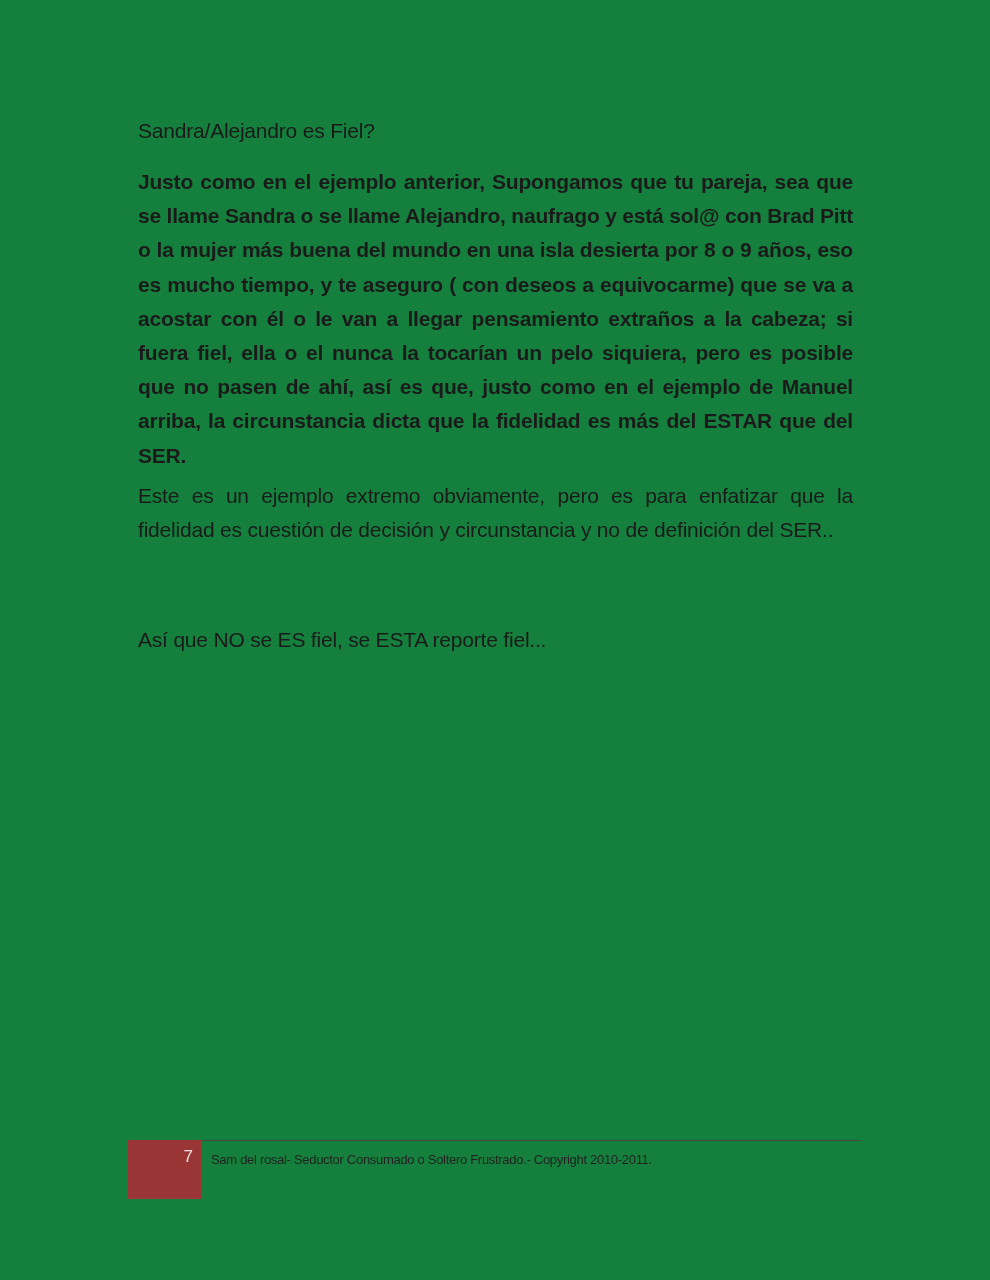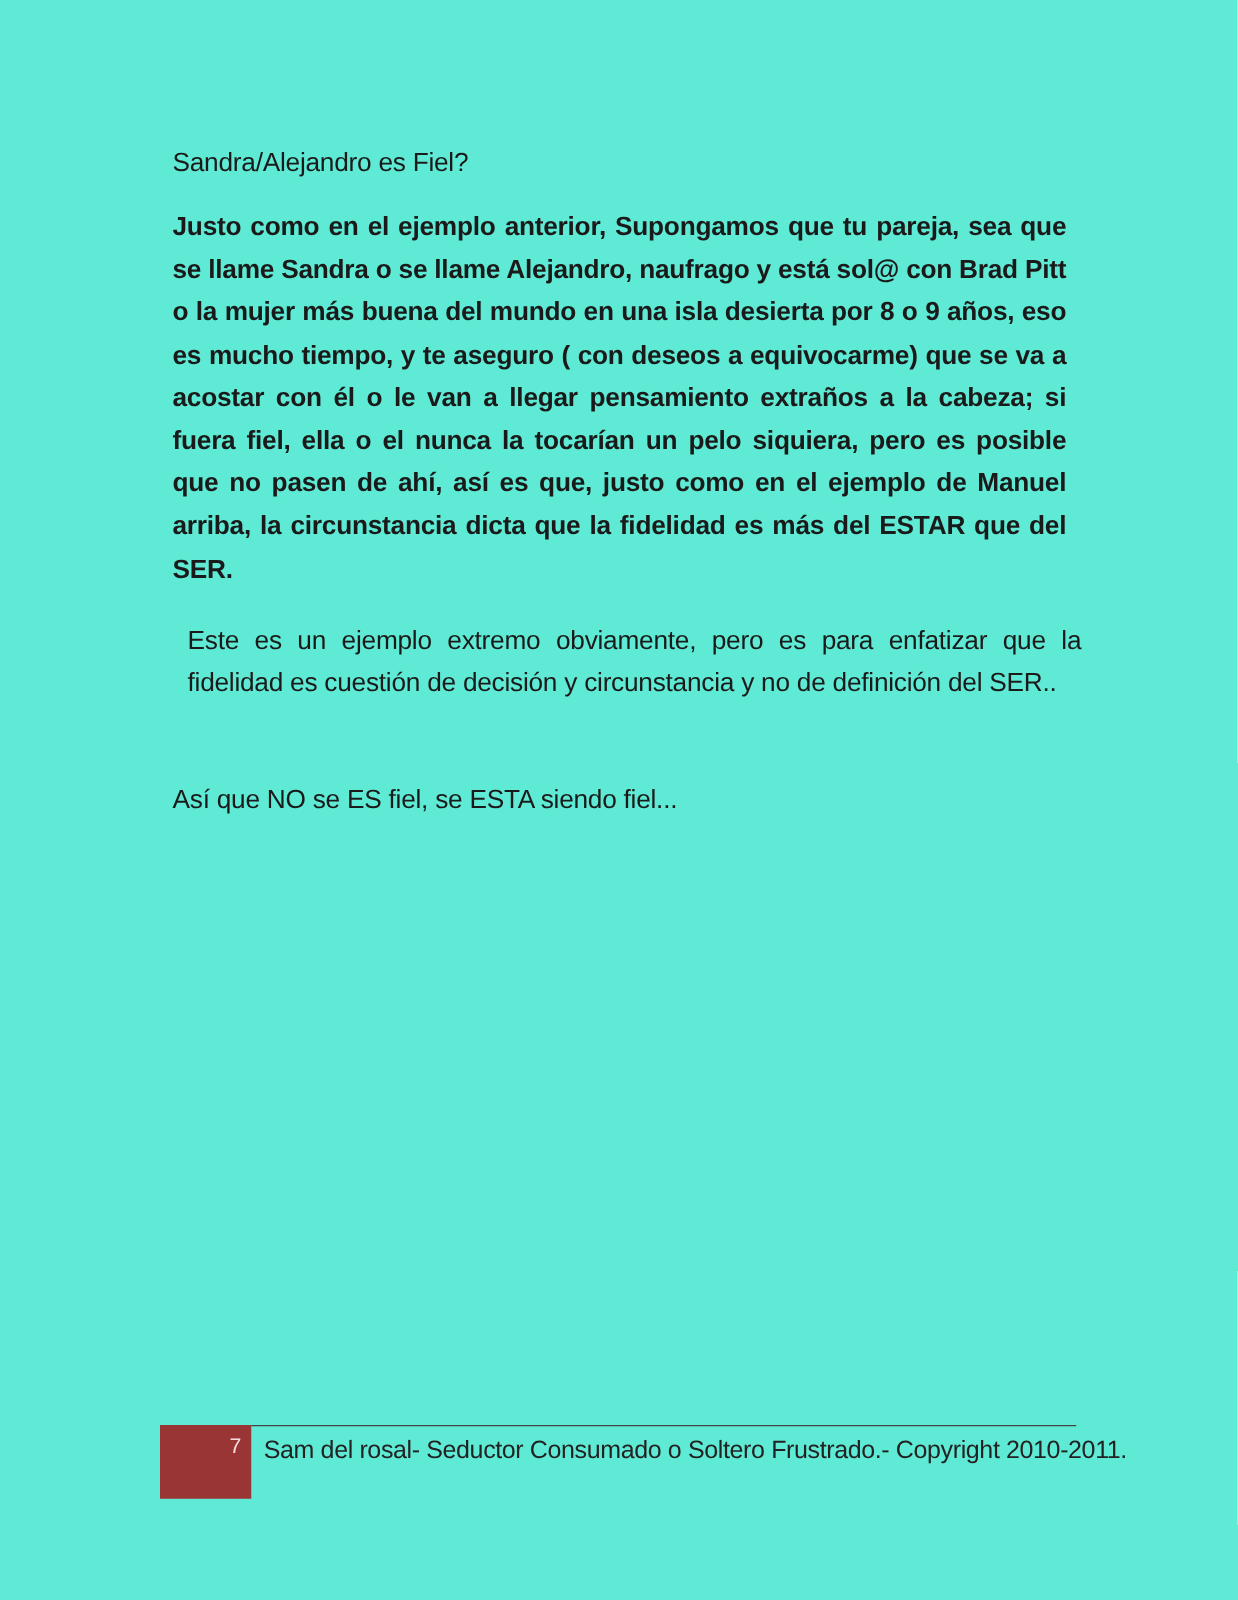--- a/index.html
+++ b/index.html
@@ -1,53 +1,53 @@
 <!DOCTYPE html>
 <html><head>
   <meta charset="utf-8">
   <style>
     html, body { margin: 0; padding: 0; background: #ffffff; }
     body { width: 990px; height: 1280px; position: relative; overflow: hidden; }
-    .page { position: absolute; left: 0; top: 0; width: 990px; height: 1280px; background: #5eead4; }
+    .page { position: absolute; left: 0; top: 0; width: 990px; height: 1280px; background: #15803d; }
     .text {
       font-family: "Liberation Sans", "DejaVu Sans", sans-serif;
       color: #1a1a1a;
       font-size: 21px;
       letter-spacing: -0.2px;
     }
     .heading { position: absolute; left: 138px; top: 116px; width: 715px; line-height: 30px; }
     .para {
       position: absolute; left: 138px; width: 715px;
       line-height: 34.2px; text-align: justify; margin: 0;
     }
     #p1 { top: 165px; font-weight: bold; }
-    #p2 { top: 496px; margin-left: 12px; }
+    #p2 { top: 479px; }
     #p3 { top: 623px; }
     .footer-rule { position: absolute; left: 201px; top: 1140px; width: 660px; height: 1px; background: #444; }
     .footer-box { position: absolute; left: 128px; top: 1140px; width: 73px; height: 59px; background: #9a3535; }
     .page-num {
       position: absolute; right: 8px; top: 7px;
       font-family: "Liberation Sans", sans-serif; font-size: 17px; color: #f3dede;
     }
     .footer-text {
       position: absolute; left: 211px; top: 1148px; width: 650px;
-      font-family: "Liberation Sans", sans-serif; font-size: 20px; color: #222;
+      font-family: "Liberation Sans", sans-serif; font-size: 13px; color: #222;
       line-height: 24px; letter-spacing: -0.3px;
     }
     .footer-text div { white-space: nowrap; }
   </style>
 </head>
 <body>
 
 <div class="page">
   <div class="text heading">Sandra/Alejandro es Fiel?</div>
 
   <p id="p1" class="text para">Justo como en el ejemplo anterior, Supongamos que  tu pareja, sea que se llame Sandra o se llame Alejandro, naufrago y está sol@ con Brad Pitt o la mujer más buena del mundo en una isla desierta por 8 o 9 años, eso es mucho tiempo, y te aseguro ( con deseos a equivocarme) que se va a acostar con él o le van a llegar pensamiento extraños a la cabeza; si fuera fiel, ella o el nunca la tocarían un pelo siquiera, pero es posible que no pasen de ahí, así es que, justo como en el ejemplo de Manuel arriba, la circunstancia dicta que la fidelidad es más del ESTAR que del SER.</p>
   <p id="p2" class="text para"> Este es un ejemplo extremo obviamente, pero es para enfatizar que la fidelidad es cuestión de decisión y circunstancia y no de definición del SER..</p>
-  <p id="p3" class="text para">Así que NO se ES fiel, se ESTA siendo fiel...</p>
+  <p id="p3" class="text para">Así que NO se ES fiel, se ESTA reporte fiel...</p>
 
   <div class="footer-rule"></div>
   <div class="footer-box">
     <span class="page-num">7</span>
   </div>
   <div class="footer-text">
     <div>Sam del rosal- Seductor Consumado o Soltero Frustrado.- Copyright 2010-2011.</div>
   </div>
 </div>
 

